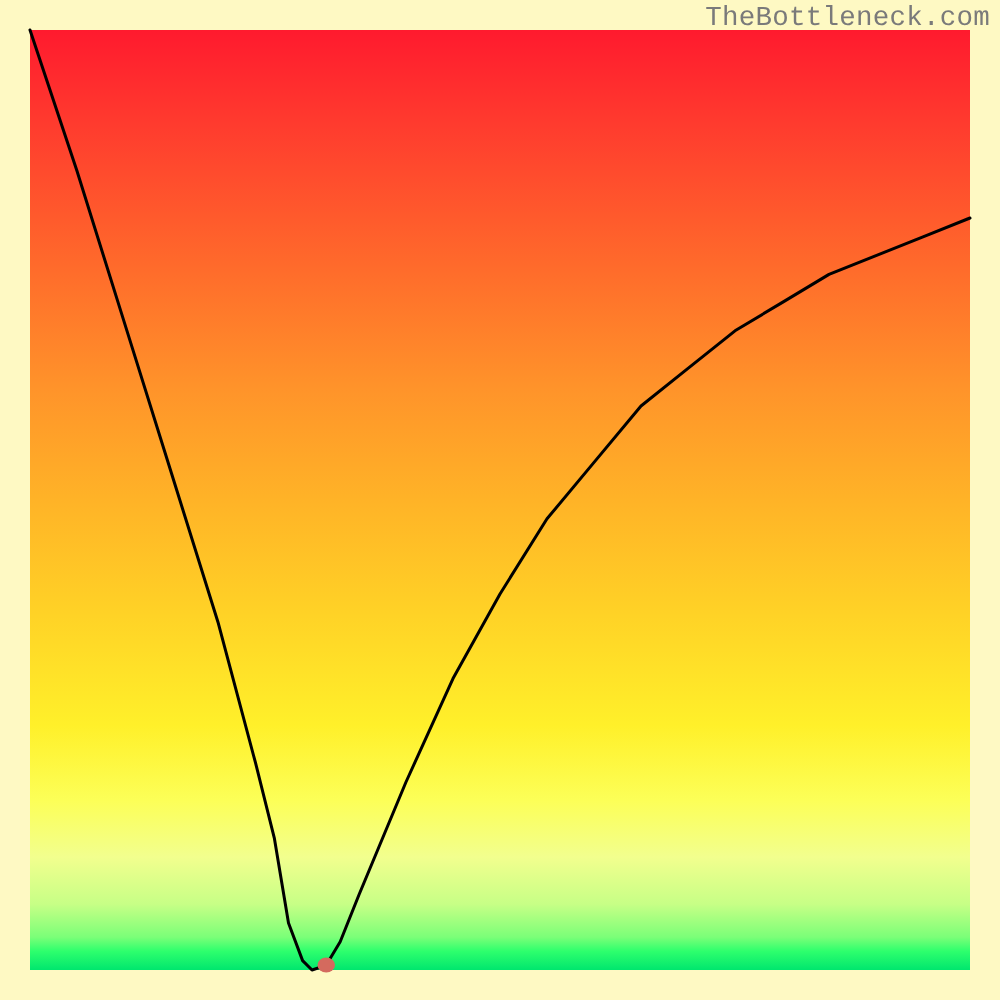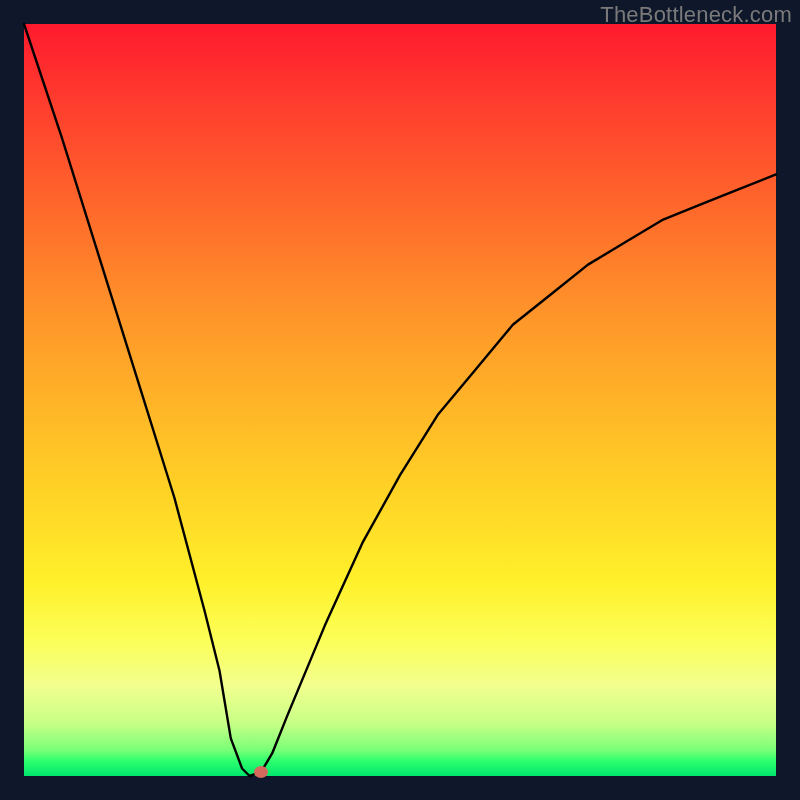--- a/index.html
+++ b/index.html
@@ -7,21 +7,22 @@
     padding: 0;
     width: 800px;
     height: 800px;
     background: #000;
     overflow: hidden;
     font-family: Arial, Helvetica, sans-serif;
   }
   .frame {
     position: absolute;
     inset: 0;
-    background: #0f172a;
+    background: #fef9c3;
+    font-family: Liberation Mono, monospace;
   }
   .plot-area {
     position: absolute;
     left: 24px;
     top: 24px;
     width: 752px;
     height: 752px;
     
     background: linear-gradient(to bottom,
       #ff1a2e 0%,

